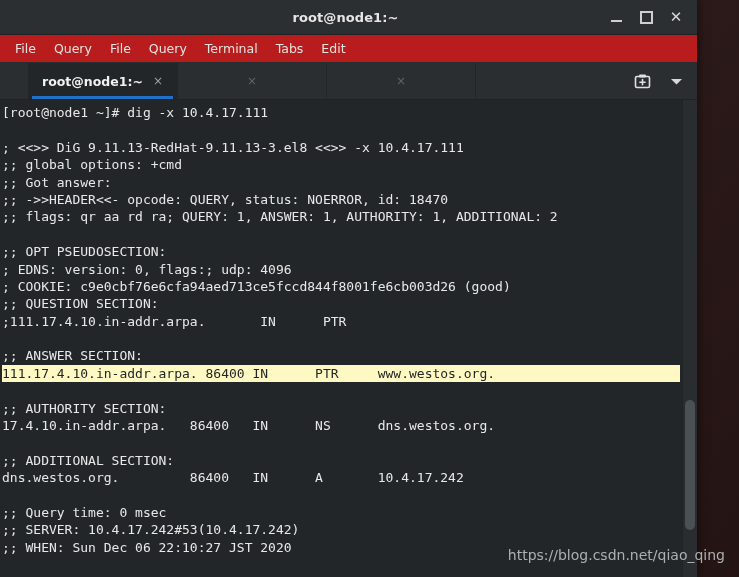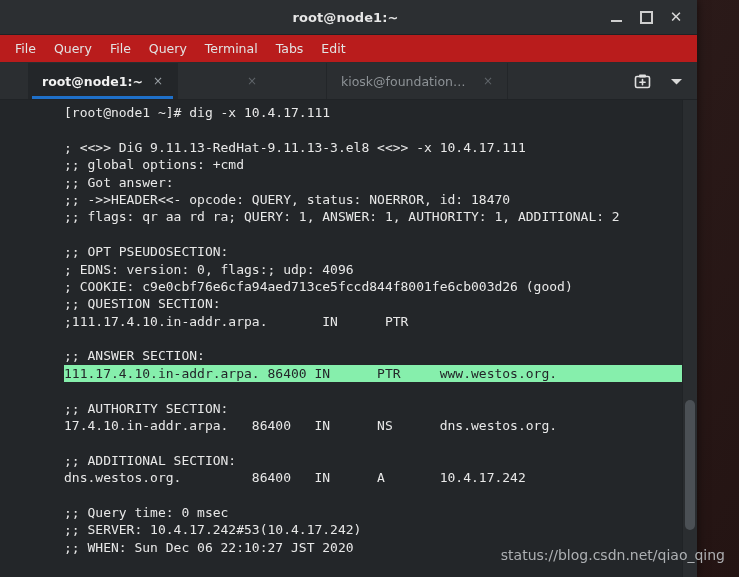--- a/index.html
+++ b/index.html
@@ -178,37 +178,36 @@
   #term-wrap {
     flex: 1;
     display: flex;
     background: #232629;
     min-height: 0;
     position: relative;
   }
   #term {
     flex: 1;
     background: #232629;
-    padding: 4px 0 0 19px;
+    padding: 4px 0 0 2px;
     overflow: hidden;
     min-width: 0;
-    margin-left: 45px;
   }
   #term pre {
     margin: 0;
     font-family: "DejaVu Sans Mono", monospace;
     font-size: 13px;
     line-height: 17.4px;
     color: #e8e8e8;
     white-space: pre;
     letter-spacing: 0px;
   }
   .line { display: block; height: 17.4px; }
   .line.sel {
-    background: #86efac;
+    background: #fef9c3;
     color: #232629;
     display: block;
     width: 678px;
   }
 
   
   #scrollbar {
     width: 14px;
     min-width: 14px;
     background: #2a2d30;
@@ -272,21 +271,20 @@
 
   <div id="tabbar">
     <div class="tab active">
       <span class="tab-label">root@node1:~</span>
       <span class="tab-close">×</span>
     </div>
     <div class="tab">
       <span class="tab-close">×</span>
     </div>
     <div class="tab">
-      <span class="tab-label">kiosk@foundation3…</span>
       <span class="tab-close">×</span>
     </div>
 
     <div id="tabbar-actions">
       <div class="tb-btn">
         <svg width="17" height="17" viewBox="0 0 17 17">
           <rect x="1.5" y="3.5" width="14" height="11" rx="1.5" fill="none" stroke="#e0e0e0" stroke-width="1.6"></rect>
           <rect x="5" y="1.5" width="7" height="3" rx="1" fill="#e0e0e0"></rect>
           <path d="M8.5 6.6 v5.2 M5.9 9.2 h5.2" stroke="#e0e0e0" stroke-width="1.6" stroke-linecap="round"></path>
         </svg>
@@ -303,13 +301,13 @@
     <div id="term">
       <pre id="term-lines"><span class="line">[root@node1 ~]# dig -x 10.4.17.111</span><span class="line">&nbsp;</span><span class="line">; &lt;&lt;&gt;&gt; DiG 9.11.13-RedHat-9.11.13-3.el8 &lt;&lt;&gt;&gt; -x 10.4.17.111</span><span class="line">;; global options: +cmd</span><span class="line">;; Got answer:</span><span class="line">;; -&gt;&gt;HEADER&lt;&lt;- opcode: QUERY, status: NOERROR, id: 18470</span><span class="line">;; flags: qr aa rd ra; QUERY: 1, ANSWER: 1, AUTHORITY: 1, ADDITIONAL: 2</span><span class="line">&nbsp;</span><span class="line">;; OPT PSEUDOSECTION:</span><span class="line">; EDNS: version: 0, flags:; udp: 4096</span><span class="line">; COOKIE: c9e0cbf76e6cfa94aed713ce5fccd844f8001fe6cb003d26 (good)</span><span class="line">;; QUESTION SECTION:</span><span class="line">;111.17.4.10.in-addr.arpa.       IN      PTR</span><span class="line">&nbsp;</span><span class="line">;; ANSWER SECTION:</span><span class="line sel">111.17.4.10.in-addr.arpa. 86400 IN      PTR     www.westos.org.</span><span class="line">&nbsp;</span><span class="line">;; AUTHORITY SECTION:</span><span class="line">17.4.10.in-addr.arpa.   86400   IN      NS      dns.westos.org.</span><span class="line">&nbsp;</span><span class="line">;; ADDITIONAL SECTION:</span><span class="line">dns.westos.org.         86400   IN      A       10.4.17.242</span><span class="line">&nbsp;</span><span class="line">;; Query time: 0 msec</span><span class="line">;; SERVER: 10.4.17.242#53(10.4.17.242)</span><span class="line">;; WHEN: Sun Dec 06 22:10:27 JST 2020</span></pre>
     </div>
     <div id="scrollbar">
       <div id="scroll-thumb"></div>
     </div>
   </div>
 
 </div>
 
-<div id="watermark">status://blog.csdn.net/qiao_qing</div>
+<div id="watermark">https://blog.csdn.net/qiao_qing</div>
 
 </body></html>

